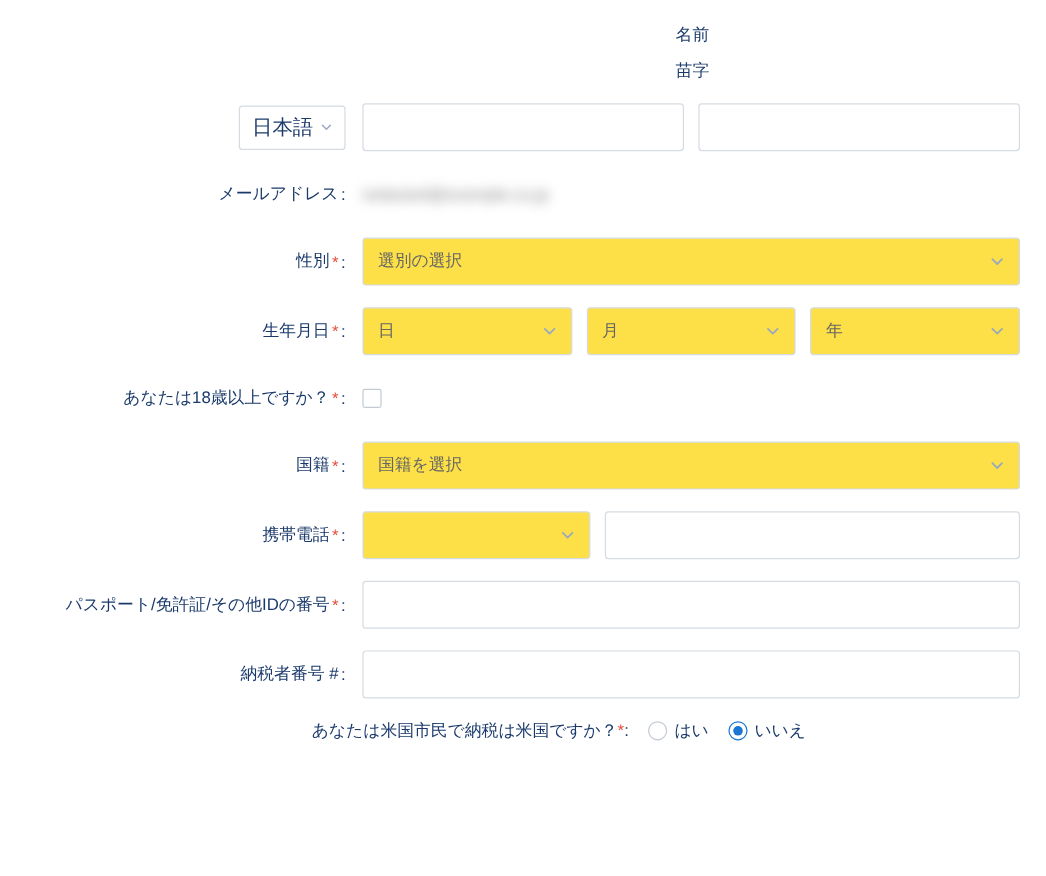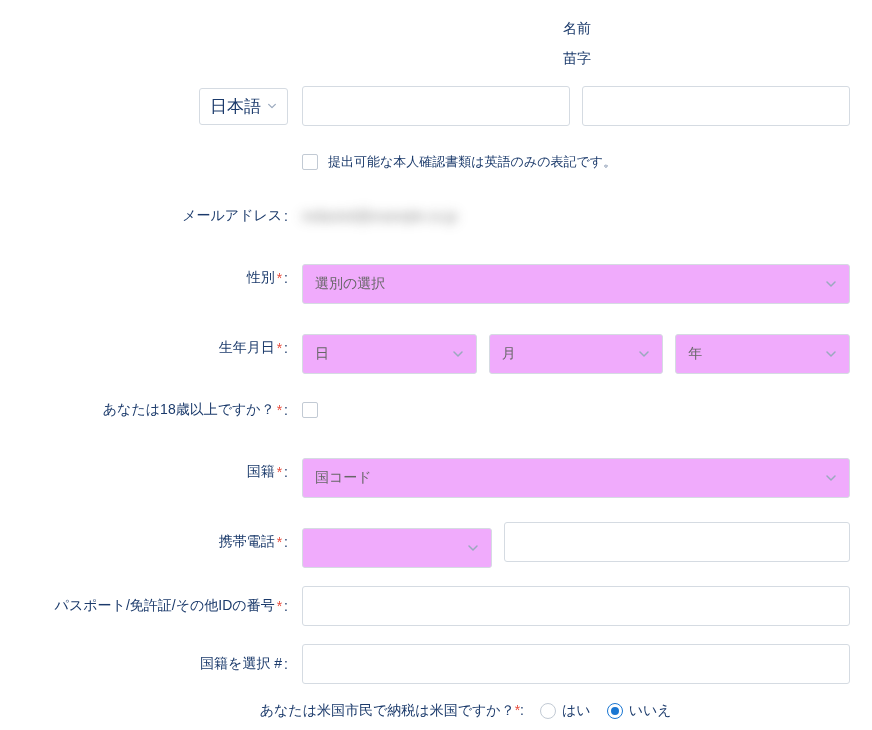--- a/index.html
+++ b/index.html
@@ -76,26 +76,25 @@
       flex: 1;
     }
     .select {
       height: 40px;
       border: 1px solid #d5dbe2;
       border-radius: 3px;
       padding: 0 12px;
       padding-right: 32px;
       font-size: 14px;
       color: #666;
-      background: #f0abfc;
+      background: #fde047;
       position: relative;
       display: flex;
       align-items: center;
       cursor: pointer;
-      margin-top: 12px;
     }
     .select-text {
       flex: 1;
       overflow: hidden;
       white-space: nowrap;
     }
     .select .chevron {
       position: absolute;
       right: 12px;
       top: 50%;
@@ -241,29 +240,20 @@
             </svg>
         </span>
       </div>
     </div>
     <div class="field-col">
       <input class="input input-half" style="">
       <input class="input input-half" style="">
     </div>
   </div>
 
-  <div class="row">
-    <div class="label-col"></div>
-    <div class="field-col">
-      <div class="checkbox-row">
-        <div class="checkbox"></div>
-        <span class="checkbox-label">提出可能な本人確認書類は英語のみの表記です。</span>
-      </div>
-    </div>
-  </div>
 
   <div class="row">
     <div class="label-col">
       <span>メールアドレス</span>
         <span class="colon">:</span>
     </div>
     <div class="field-col">
       <span class="static-value">redacted@example.co.jp</span>
     </div>
   </div>
@@ -332,21 +322,21 @@
   </div>
 
   <div class="row">
     <div class="label-col">
       <span>国籍</span>
         <span class="req">*</span>
         <span class="colon">:</span>
     </div>
     <div class="field-col">
       <div class="select select-full">
-        <span class="select-text">国コード</span>
+        <span class="select-text">国籍を選択</span>
         <span class="chevron">
           <svg viewBox="0 0 12 12">
               <path d="M2 4 L6 8 L10 4" stroke="#9aa9be" stroke-width="1.5" fill="none" stroke-linecap="round" stroke-linejoin="round"></path>
             </svg>
         </span>
       </div>
     </div>
   </div>
 
   <div class="row">
@@ -373,21 +363,21 @@
         <span class="req">*</span>
         <span class="colon">:</span>
     </div>
     <div class="field-col">
       <input class="input" style="">
     </div>
   </div>
 
   <div class="row">
     <div class="label-col">
-      <span>国籍を選択 #</span>
+      <span>納税者番号 #</span>
         <span class="colon">:</span>
     </div>
     <div class="field-col">
       <input class="input" style="">
     </div>
   </div>
 
   <div class="row-q">
     <div class="q-label">
       <span>あなたは米国市民で納税は米国ですか？</span><span class="req">*</span><span>:</span>

